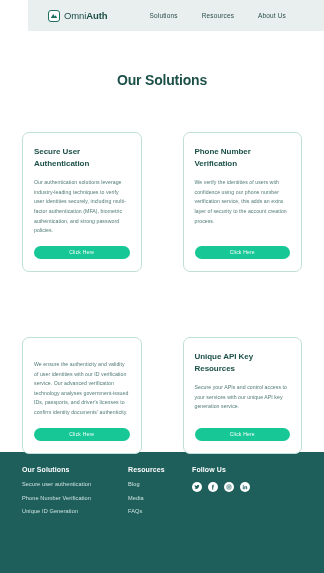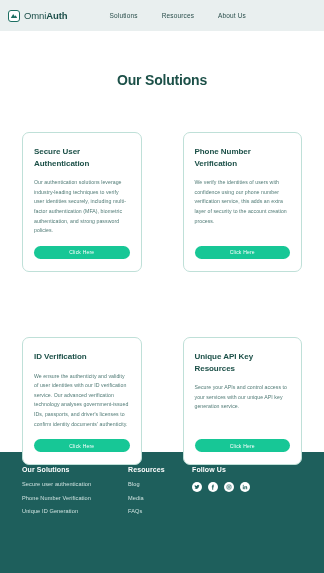--- a/index.html
+++ b/index.html
@@ -14,21 +14,22 @@
     color: #1d4f4a;
     -webkit-font-smoothing: antialiased;
   }
 
   
   .navbar {
     height: 31px;
     background: #e9efef;
     display: flex;
     align-items: center;
-    padding: 0 8px;
+    padding: 0 20px;
+    margin-left: 28px;
   }
   .brand {
     display: flex;
     align-items: center;
     gap: 4px;
   }
   .logo-mark {
     width: 12px;
     height: 12px;
     border: 1.4px solid #1d6f62;
@@ -196,21 +197,20 @@
       <button class="card-btn">Click Here</button>
     </div>
 
     <div class="card">
       <div class="card-title">Phone Number Verification</div>
       <div class="card-body">We verify the identities of users with confidence using our phone number verification service, this adds an extra layer of security to the account creation process.</div>
       <button class="card-btn">Click Here</button>
     </div>
 
     <div class="card">
-      <div class="card-title">ID Verification</div>
       <div class="card-body">We ensure the authenticity and validity of user identities with our ID verification service. Our advanced verification technology analyses government-issued IDs, passports, and driver's licenses to confirm identity documents' authenticity.</div>
       <button class="card-btn">Click Here</button>
     </div>
 
     <div class="card">
       <div class="card-title">Unique API Key Resources</div>
       <div class="card-body">Secure your APIs and control access to your services with our unique API key generation service.</div>
       <button class="card-btn">Click Here</button>
     </div>
 

